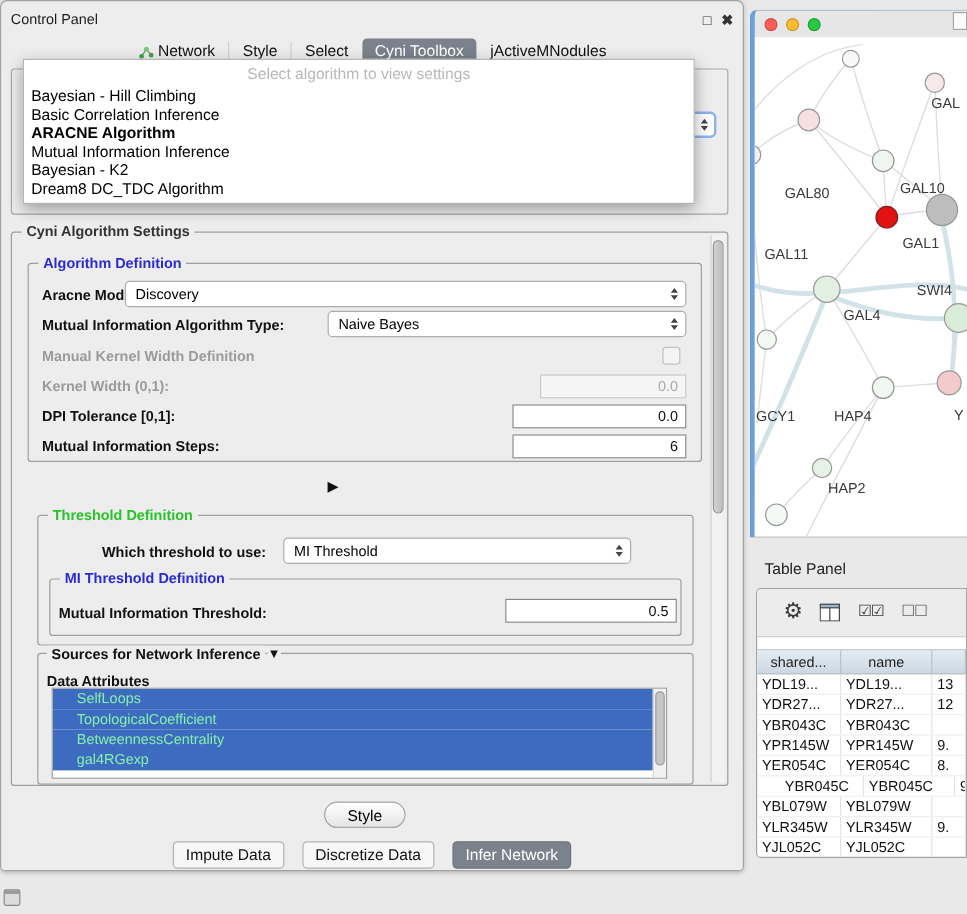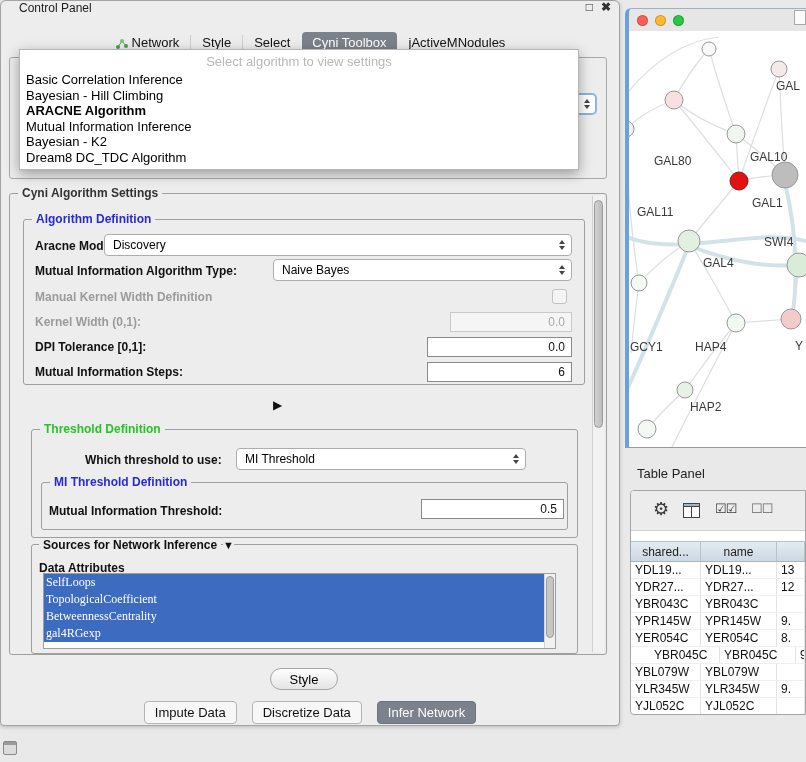--- a/index.html
+++ b/index.html
@@ -2,21 +2,21 @@
 <html><head>
 <meta charset="utf-8">
 <style>
   * { margin:0; padding:0; box-sizing:border-box; }
   body { background:#e9e9e9; font-family:"Liberation Sans", sans-serif; }
   .screen { position:relative; width:806px; height:762px; background:#e9e9e9; overflow:hidden; font-size:12px; color:#111; }
 
   
   .cpanel { position:absolute; left:0; top:8; width:620px; height:726px; background:#ededed;
             border:1px solid #a3a3a3; border-radius:6px 6px 4px 4px; box-shadow:0 1px 4px rgba(0,0,0,.2); }
-  .cp-titlebar { position:absolute; left:10px; top:0; right:0; height:22px; display:flex; align-items:flex-start; padding:0 8px; }
+  .cp-titlebar { position:absolute; left:0; top:0; right:0; height:22px; display:flex; align-items:flex-end; padding:0 8px; }
   .cp-title { font-size:12px; color:#1c1c1c; }
   .winbtns { margin-left:auto; display:flex; gap:8px; color:#333; }
   .winbtn { cursor:default; font-size:12px; line-height:12px; }
   .winbtn.close { font-weight:bold; }
 
   
   .tabbar { position:absolute; left:0; top:30px; right:0; height:22px; display:flex; justify-content:center; align-items:center; }
   .tab { padding:3px 10px; border-radius:4px; font-size:13px; color:#111; display:flex; align-items:flex-end; gap:4px; }
   .tab + .tab { margin-left:2px; }
   .tab.active { background:#7b828c; color:#fff; }
@@ -54,22 +54,22 @@
   .tfield { position:absolute; height:20px; background:#fff; border:1px solid #8a8a8a; display:flex; align-items:center;
             justify-content:flex-end; padding-right:6px; font-size:12px; }
   .tfield.disabled { border-color:#c9c9c9; background:#f5f5f5; color:#a9a9a9; }
 
   .checkbox { position:absolute; width:15px; height:15px; border:1px solid #c2c2c2; border-radius:3px; background:#f4f4f4; }
 
   .tri-icon { font-size:10px; color:#111; }
 
   
   .attr-list { position:absolute; background:#fff; border:1px solid #9f9f9f; overflow:hidden; }
-  .attr-item { height:17px; line-height:17px; padding-left:2px; background:#3d6bbf; color:#ffffff; font-size:12px;
-               width:calc(100% - 11px); white-space:nowrap;font-family:Liberation Serif, serif; }
+  .attr-item { height:17px; line-height:17px; padding-left:20px; background:#3d6bbf; color:#86efac; font-size:12px;
+               width:calc(100% - 11px); white-space:nowrap; }
   .list-sb { position:absolute; right:0; top:0; bottom:0; width:11px; background:#f1f1f1; border-left:1px solid #d4d4d4; }
   .list-sb .thumb { position:absolute; left:1px; right:1px; top:2px; height:62px; background:#c6c6c6; border:1px solid #9c9c9c; border-radius:5px; }
 
   
   .set-sb { position:absolute; right:2px; top:2px; width:12px; height:456px; background:#f2f2f2; border-left:1px solid #d0d0d0; }
   .set-sb .thumb { position:absolute; left:1px; right:1px; top:4px; height:228px; background:linear-gradient(90deg,#d2d2d2,#bdbdbd); border:1px solid #999; border-radius:6px; }
 
   .btn { position:absolute; height:22px; border:1px solid #a6a6a6; border-radius:11px;
          background:linear-gradient(#ffffff,#e4e4e4); display:flex; align-items:center; justify-content:center;
          font-size:13px; color:#000; }
@@ -151,22 +151,22 @@
 
     <div class="combo-fragment">
       <span class="spin">
           <span class="up"></span>
           <span class="dn"></span>
         </span>
     </div>
 
     <div class="popup">
       <div class="popup-placeholder">Select algorithm to view settings</div>
+      <div class="popup-item">Bayesian - Hill Climbing</div>
       <div class="popup-item">Basic Correlation Inference</div>
-      <div class="popup-item">Bayesian - Hill Climbing</div>
       <div class="popup-item selected">ARACNE Algorithm</div>
       <div class="popup-item">Mutual Information Inference</div>
       <div class="popup-item">Bayesian - K2</div>
       <div class="popup-item">Dream8 DC_TDC Algorithm</div>
     </div>
 
     <div class="groupbox" style="left:8px; top:192px; width:598px; height:462px;">
       <span class="gb-title" style="color:#333;">Cyni Algorithm Settings</span>
       <div class="set-sb">
           <div class="thumb"></div>

